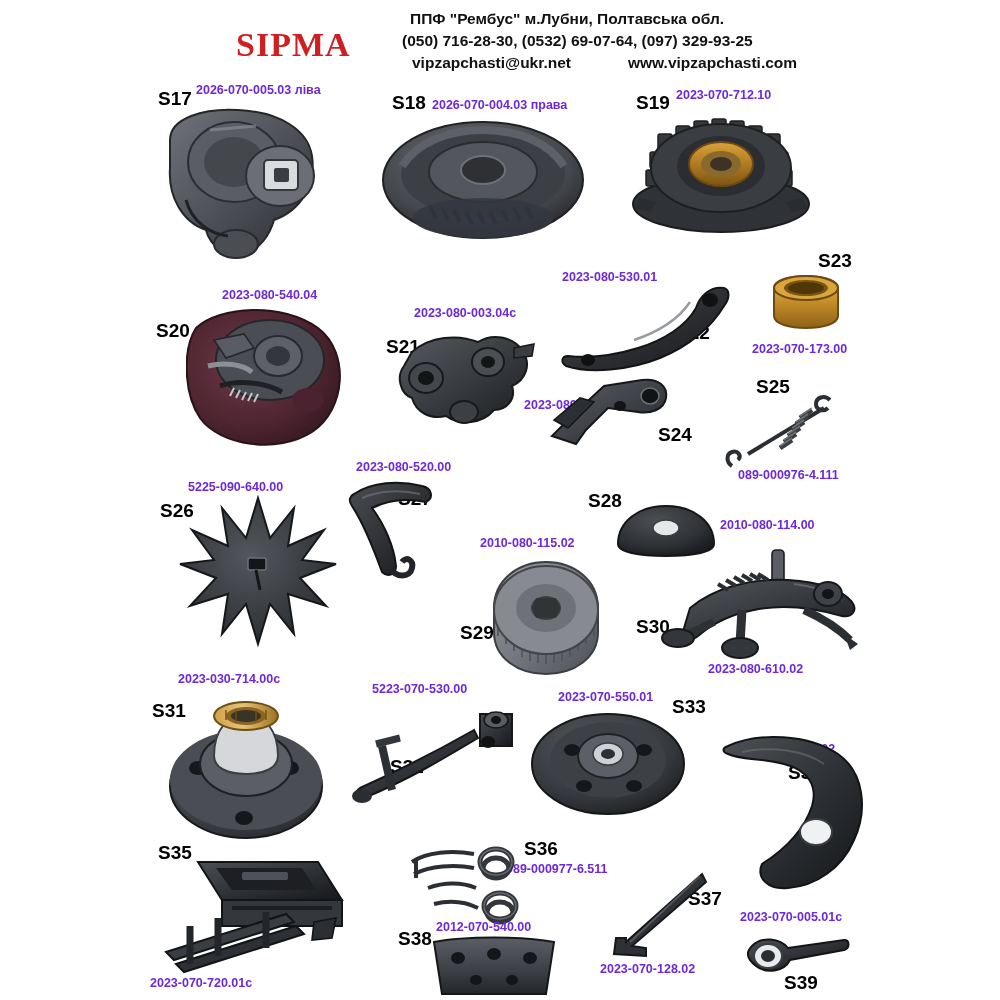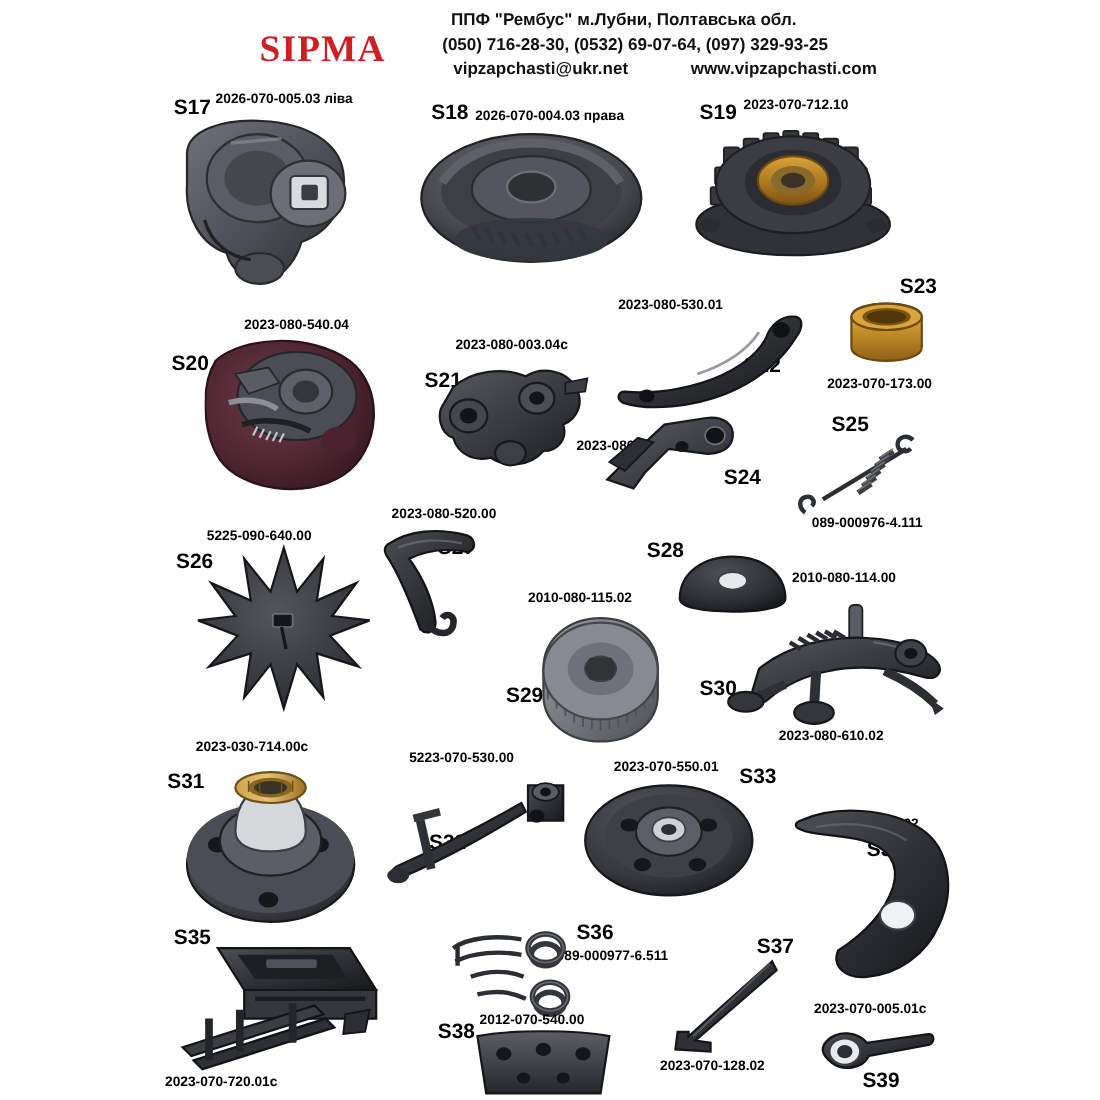--- a/index.html
+++ b/index.html
@@ -23,21 +23,21 @@
   #contact .line { font-size:15.5px; font-weight:bold; line-height:22px; color:#111; }
   #contact .line.l1 { padding-left:8px; }
   #contact .line.l3 { display:flex;gap:16px; }
   #contact .line.l3 .mail { width:178px; padding-left:10px; }
   #contact .line.l3 .site { padding-left:22px; }
 
   
   .part { position:absolute; }
   .code {
     position:absolute;
-    font-size:12.5px; font-weight:bold; color:#000000;
+    font-size:12.5px; font-weight:bold; color:#6d28d9;
     white-space:nowrap;
   }
   .sid {
     position:absolute;
     font-size:19px; font-weight:bold; color:#000;
     white-space:nowrap;
   }
   .art { position:absolute; }
   .art svg { display:block; }
 
@@ -545,21 +545,21 @@
       <g fill="none" stroke="#8d9197" stroke-width="1.4" opacity=".6">
         <ellipse cx="88" cy="18" rx="16" ry="13"></ellipse>
         <ellipse cx="92" cy="62" rx="16" ry="13"></ellipse>
       </g>
       <path d="M8 16 L8 34" stroke="#2b2e32" stroke-width="4"></path>
     </svg>
   </div>
 </div>
 
 <div class="part">
-  <div class="sid" style="left:660px; top:850px;margin-left:28px;">S37</div>
+  <div class="sid" style="left:660px; top:888px;margin-left:28px;">S37</div>
   <div class="code" style="left:600px; top:962px;">2023-070-128.02</div>
   <div class="art" style="left:606px; top:868px;">
     <svg width="110" height="96" viewBox="0 0 110 96">
       <path d="M96 6 L100 14 L26 78 L40 80 L40 88 L8 86 L10 70 L20 70 L20 74 Z" fill="#2e3135" stroke="#15171a" stroke-width="2"></path>
       <path d="M94 8 L24 74" stroke="#7c8086" stroke-width="2" opacity=".5"></path>
     </svg>
   </div>
 </div>
 
 <div class="part">

